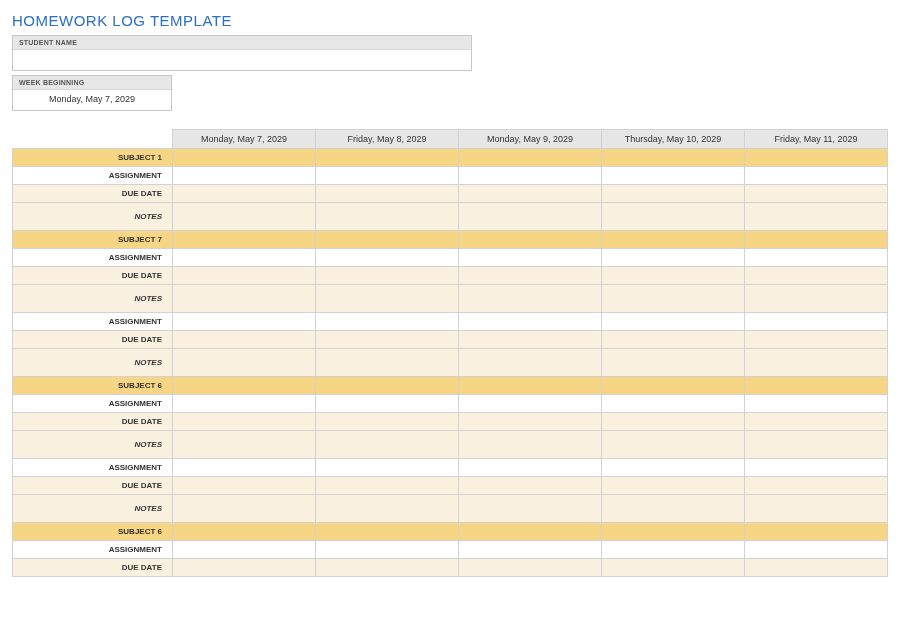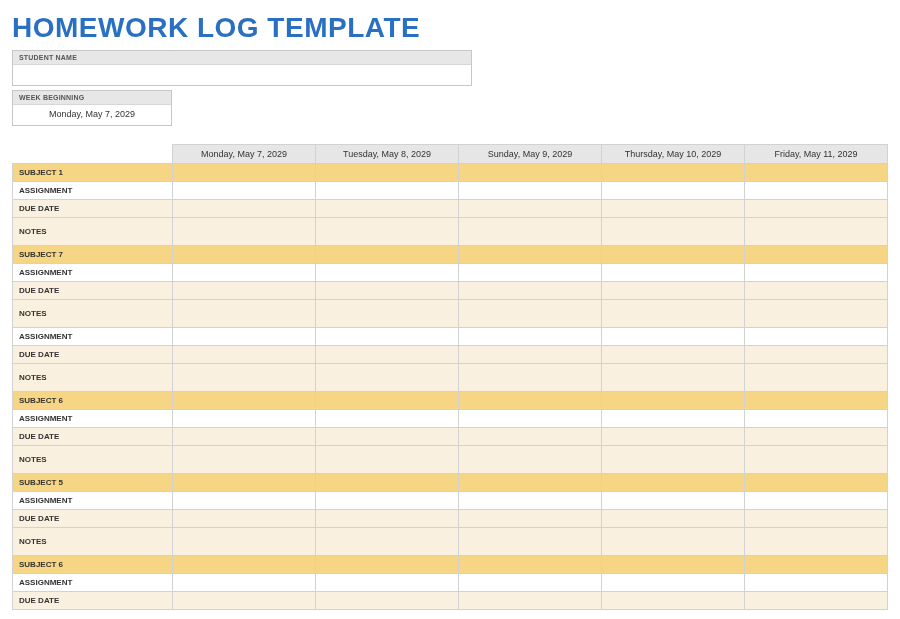--- a/index.html
+++ b/index.html
@@ -5,22 +5,22 @@
   * { box-sizing: border-box; }
   body {
     margin: 0;
     padding: 12px;
     font-family: Arial, Helvetica, sans-serif;
     background: #fff;
     color: #333;
     width: 900px;
   }
   .title {
-    font-size: 28px;
-    font-weight: 700;
+    font-size: 15px;
+    font-weight: 400;
     letter-spacing: 0.5px;
     color: #2a70c2;
     margin: 0 0 6px 0;
   }
   .field-box {
     border: 1px solid #c7c7c7;
     width: 460px;
     margin-bottom: 4px;
     background: #fff;
   }
@@ -60,38 +60,39 @@
   }
   table.hw th.dayhead {
     background: #e6e6e6;
     font-weight: 400;
     font-size: 9px;
     color: #333;
     text-align: center;
     height: 18px;
   }
   table.hw td.rowlabel {
+    text-align: right;
     font-weight: 700;
     font-size: 8px;
     padding-right: 10px;
     color: #333;
     width: 160px;
     background: #fff;
   }
   table.hw tr.subject td.rowlabel,
   table.hw tr.subject td.cell {
     background: #f6d584;
     height: 16px;
   }
   table.hw tr.assignment td.cell,
   table.hw tr.assignment td.rowlabel { background: #fff; height: 14px; }
   table.hw tr.duedate td.cell { background: #faf0df; height: 14px; }
   table.hw tr.duedate td.rowlabel { background: #faf0df; }
   table.hw tr.notes td.cell { background: #faf0df; height: 28px; }
-  table.hw tr.notes td.rowlabel { background: #faf0df; height: 28px; }
+  table.hw tr.notes td.rowlabel { background: #faf0df; height: 28px; font-style: italic; }
   table.hw col.lab { width: 160px; }
   table.hw col.day { width: auto; }
 </style>
 </head>
 <body>
 
 <h1 class="title">HOMEWORK LOG TEMPLATE</h1>
 
 <div class="field-box">
   <div class="label">STUDENT NAME</div>
@@ -111,22 +112,22 @@
       <col class="day">
       <col class="day">
       <col class="day">
       <col class="day">
       <col class="day">
   </colgroup>
   <thead>
     <tr>
       <th class="corner"></th>
       <th class="dayhead">Monday, May 7, 2029</th>
-      <th class="dayhead">Tuesday, May 8, 2029</th>
-      <th class="dayhead">Sunday, May 9, 2029</th>
+      <th class="dayhead">Friday, May 8, 2029</th>
+      <th class="dayhead">Monday, May 9, 2029</th>
       <th class="dayhead">Thursday, May 10, 2029</th>
       <th class="dayhead">Friday, May 11, 2029</th>
     </tr>
   </thead>
   <tbody id="hw-body">
       <tr class="subject">
         <td class="rowlabel">SUBJECT 1</td>
         <td class="cell"></td>
         <td class="cell"></td>
         <td class="cell"></td>
@@ -238,28 +239,20 @@
         <td class="cell"></td>
       </tr>
       <tr class="notes">
         <td class="rowlabel">NOTES</td>
         <td class="cell"></td>
         <td class="cell"></td>
         <td class="cell"></td>
         <td class="cell"></td>
         <td class="cell"></td>
       </tr>
-      <tr class="subject">
-        <td class="rowlabel">SUBJECT 5</td>
-        <td class="cell"></td>
-        <td class="cell"></td>
-        <td class="cell"></td>
-        <td class="cell"></td>
-        <td class="cell"></td>
-      </tr>
       <tr class="assignment">
         <td class="rowlabel">ASSIGNMENT</td>
         <td class="cell"></td>
         <td class="cell"></td>
         <td class="cell"></td>
         <td class="cell"></td>
         <td class="cell"></td>
       </tr>
       <tr class="duedate">
         <td class="rowlabel">DUE DATE</td>

